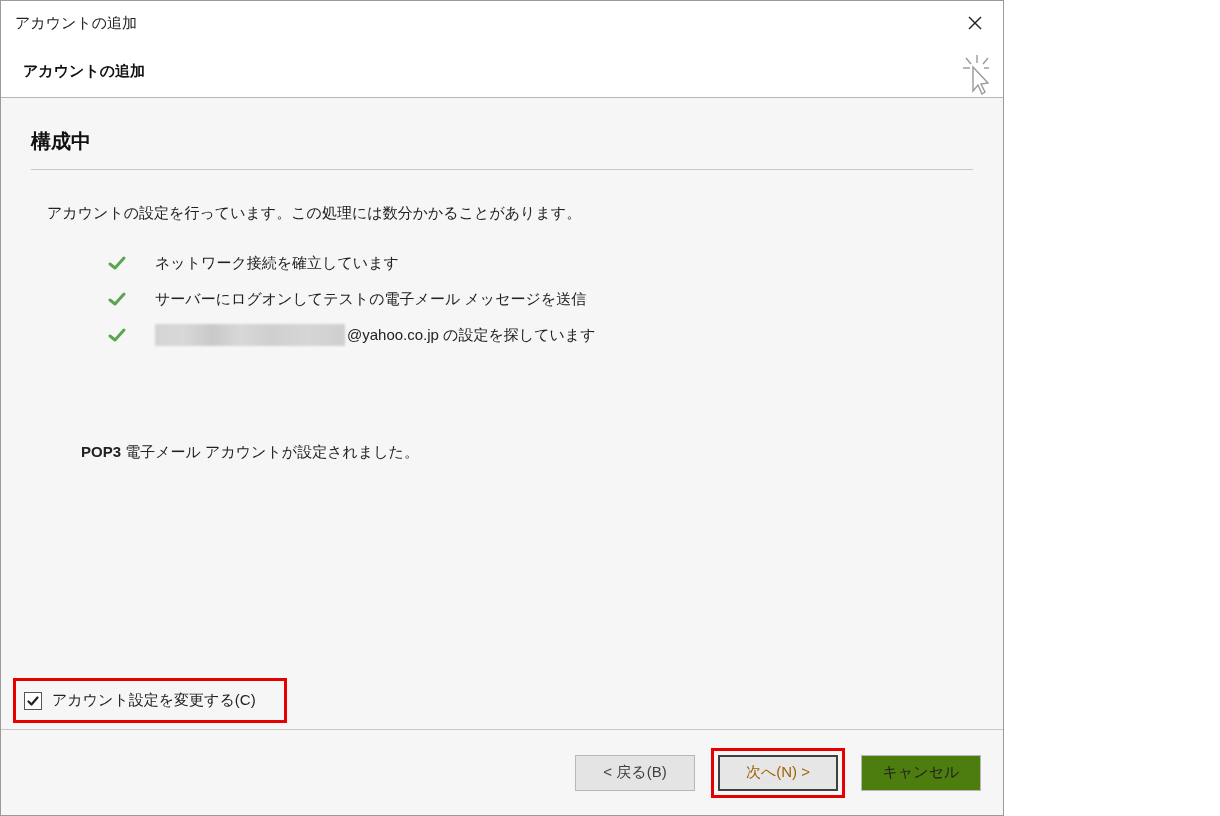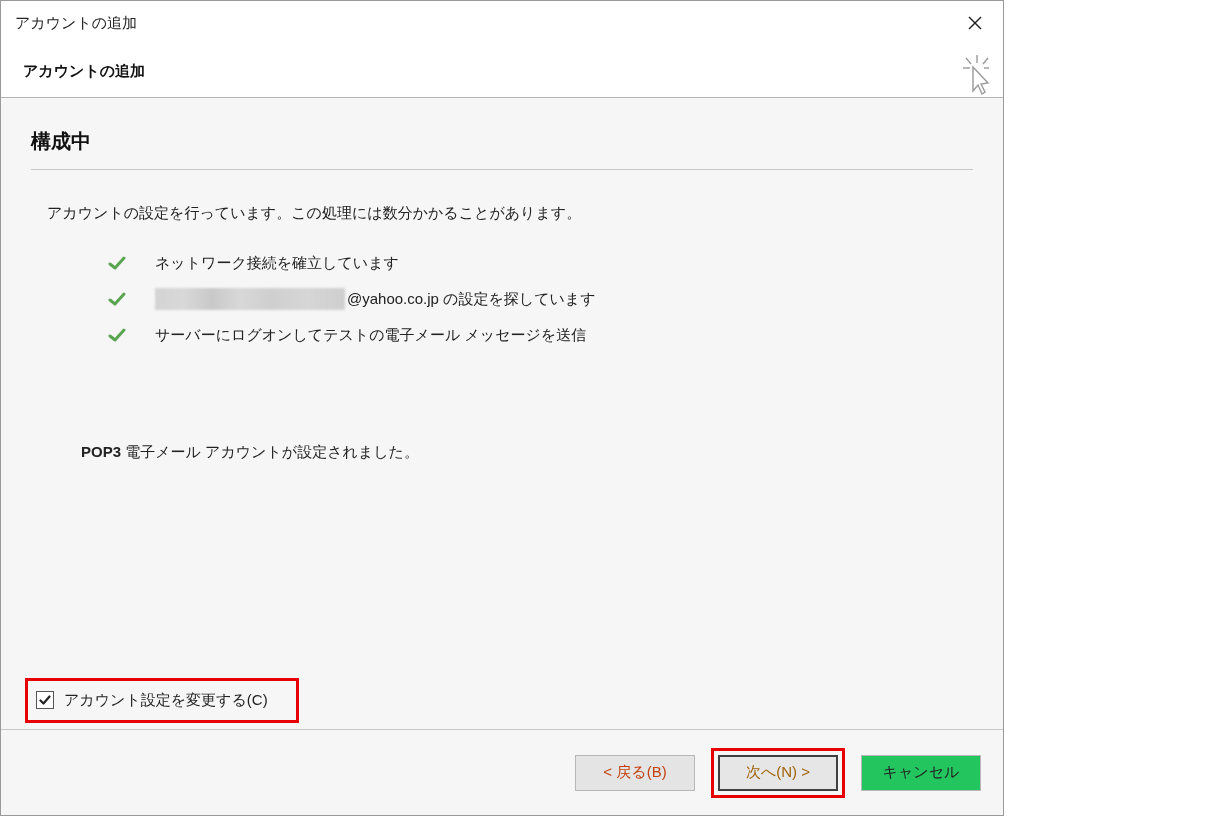--- a/index.html
+++ b/index.html
@@ -103,24 +103,24 @@
   }
   .step-text { }
   .result-line {
     margin: 90px 0 0 50px;
     font-size: 15px;
     color: #222;
   }
   .result-line b { font-weight: 700; }
   .checkbox-wrap {
     position: absolute;
-    left: 24px; bottom: 6px;
+    left: 12px; bottom: 6px;
     border: 3px solid #e60000;
     padding: 10px 28px 10px 8px;
-    display: flex; align-items: flex-start;
+    display: flex; align-items: center;
   }
   .chk {
     width: 18px; height: 18px;
     border: 1px solid #555;
     background: #fff;
     display: flex; align-items: center; justify-content: center;
     margin-right: 10px;
     cursor: pointer;
   }
   .chk svg { width: 12px; height: 12px; stroke: #222; stroke-width: 2.2; fill: none; stroke-linecap: round; stroke-linejoin: round; }
@@ -130,27 +130,27 @@
     border-top: 1px solid #c7c7c7;
     background: #f6f6f6;
     display: flex; align-items: center; justify-content: flex-end;
     padding: 0 22px;
     gap: 16px;
   }
   .btn {
     min-width: 120px; height: 36px;
     padding: 0 16px;
     border: 1px solid #b7b7b7;
-    background: #22c55e;
+    background: #4d7c0f;
     font-size: 15px;
     display: flex; align-items: center; justify-content: center;
     cursor: pointer;
   }
   .btn.disabled {
-    color: #c2410c;
+    color: #404040;
     background: #e4e4e4;
     cursor: default;
   }
   .btn.primary {
     background: #e6e6e6;
     border: 2px solid #404040;
     color: #a16207;
   }
   .next-highlight {
     border: 3px solid #e60000;
@@ -202,30 +202,30 @@
             </svg>
           </span>
         <span class="step-text">ネットワーク接続を確立しています</span>
       </div>
       <div class="step-row">
         <span class="check">
             <svg viewBox="0 0 18 18">
               <polyline points="2,10 7,14 16,4"></polyline>
             </svg>
           </span>
-        <span class="blur-box"></span>
-        <span class="step-text">@yahoo.co.jp の設定を探しています</span>
+        <span class="step-text">サーバーにログオンしてテストの電子メール メッセージを送信</span>
       </div>
       <div class="step-row">
         <span class="check">
             <svg viewBox="0 0 18 18">
               <polyline points="2,10 7,14 16,4"></polyline>
             </svg>
           </span>
-        <span class="step-text">サーバーにログオンしてテストの電子メール メッセージを送信</span>
+        <span class="blur-box"></span>
+        <span class="step-text">@yahoo.co.jp の設定を探しています</span>
       </div>
     </div>
 
     <div class="result-line">
       <b>POP3</b><span> 電子メール アカウントが設定されました。</span>
     </div>
 
     <div class="checkbox-wrap">
       <span class="chk">
         <svg viewBox="0 0 12 12">

